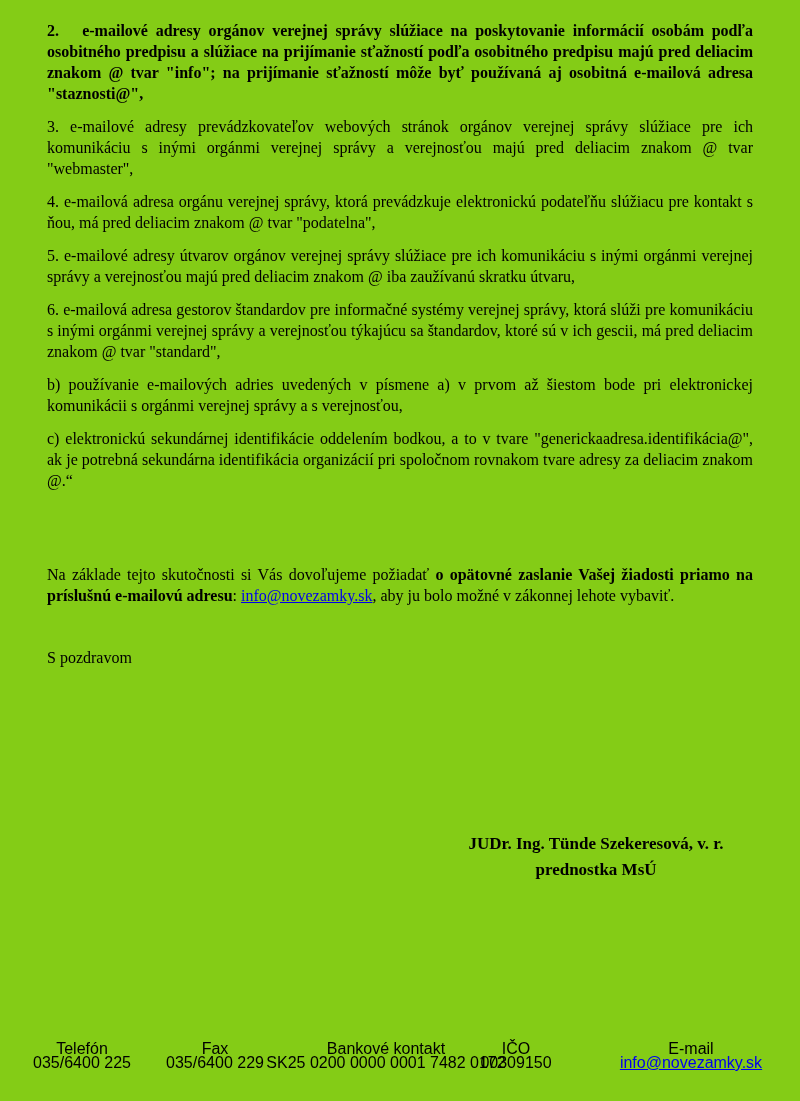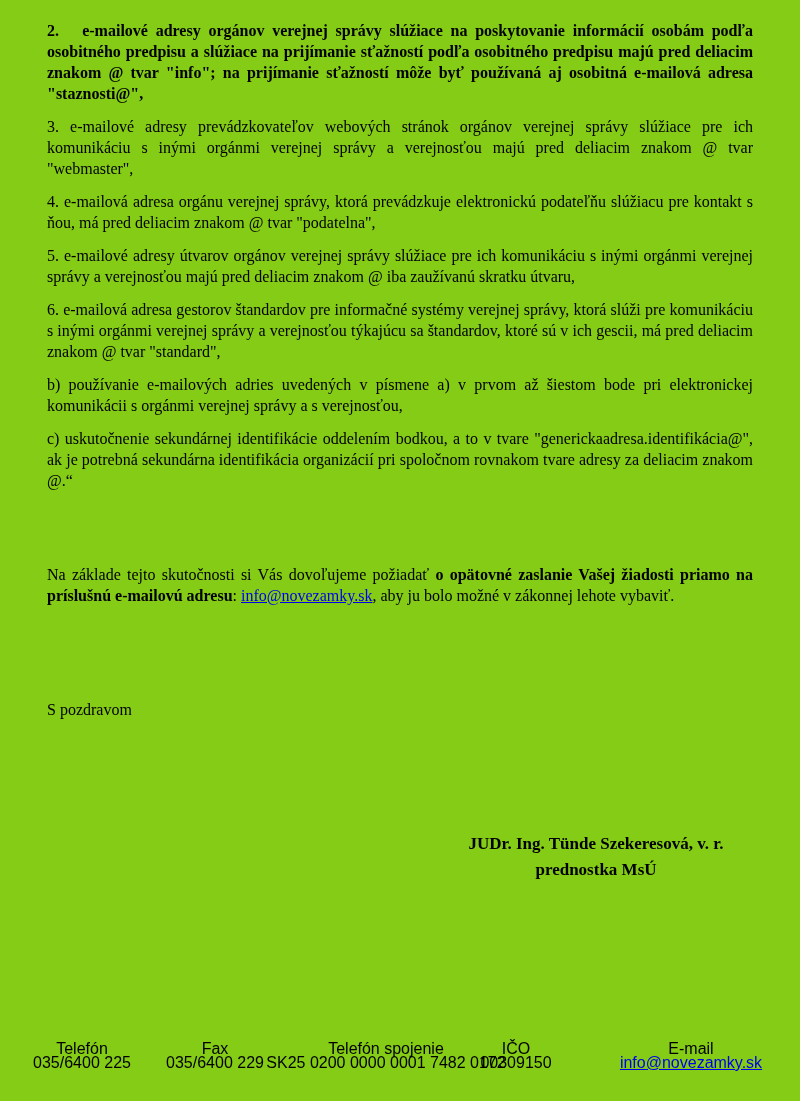--- a/index.html
+++ b/index.html
@@ -24,21 +24,21 @@
   }
   .para {
     font-size: 16px;
     line-height: 21px;
     text-align: justify;
     margin: 0 0 12px 0;
   }
   .bold { font-weight: bold; }
   .request { margin-top: 73px; }
   .closing {
-    margin-top: 93px;
+    margin-top: 41px;
     font-size: 16px;
     line-height: 21px;
   }
   .link {
     color: #0000ee;
     text-decoration: underline;
     cursor: pointer;
     margin-top: 41px;
   }
   .signature {
@@ -80,21 +80,21 @@
 
 <div class="page">
 
   <div class="content">
     <p class="para bold">2.&nbsp;&nbsp; e-mailové adresy orgánov verejnej správy slúžiace na poskytovanie informácií osobám podľa osobitného predpisu a slúžiace na prijímanie sťažností podľa osobitného predpisu majú pred deliacim znakom @ tvar "info"; na prijímanie sťažností môže byť používaná aj osobitná e-mailová adresa "staznosti@",</p>
     <p class="para">3. e-mailové adresy prevádzkovateľov webových stránok orgánov verejnej správy slúžiace pre ich komunikáciu s inými orgánmi verejnej správy a verejnosťou majú pred deliacim znakom @ tvar "webmaster",</p>
     <p class="para">4. e-mailová adresa orgánu verejnej správy, ktorá prevádzkuje elektronickú podateľňu slúžiacu pre kontakt s ňou, má pred deliacim znakom @ tvar "podatelna",</p>
     <p class="para">5. e-mailové adresy útvarov orgánov verejnej správy slúžiace pre ich komunikáciu s inými orgánmi verejnej správy a verejnosťou majú pred deliacim znakom @ iba zaužívanú skratku útvaru,</p>
     <p class="para">6. e-mailová adresa gestorov štandardov pre informačné systémy verejnej správy, ktorá slúži pre komunikáciu s inými orgánmi verejnej správy a verejnosťou týkajúcu sa štandardov, ktoré sú v ich gescii, má pred deliacim znakom @ tvar "standard",</p>
     <p class="para">b) používanie e-mailových adries uvedených v písmene a) v prvom až šiestom bode pri elektronickej komunikácii s orgánmi verejnej správy a s verejnosťou,</p>
-    <p class="para">c) uskutočnenie sekundárnej identifikácie oddelením bodkou, a to v tvare "generickaadresa.identifikácia@", ak je potrebná sekundárna identifikácia organizácií pri spoločnom rovnakom tvare adresy za deliacim znakom @.“</p>
+    <p class="para">c) elektronickú sekundárnej identifikácie oddelením bodkou, a to v tvare "generickaadresa.identifikácia@", ak je potrebná sekundárna identifikácia organizácií pri spoločnom rovnakom tvare adresy za deliacim znakom @.“</p>
 
     <p class="para request"><span>Na základe tejto skutočnosti si Vás dovoľujeme požiadať </span><span class="bold">o opätovné zaslanie Vašej žiadosti priamo na príslušnú e-mailovú adresu</span><span>: </span><a class="link" href="#">info@novezamky.sk</a><span>, aby ju bolo možné v zákonnej lehote vybaviť.</span></p>
 
     <p class="closing">S pozdravom</p>
   </div>
 
   <div class="signature">
     <div>JUDr. Ing. Tünde Szekeresová, v. r.</div>
     <div>prednostka MsÚ</div>
   </div>
@@ -102,21 +102,21 @@
   <div class="footer">
     <div class="fcol fcol-1">
       <div>Telefón</div>
       <div>035/6400 225</div>
     </div>
     <div class="fcol fcol-2">
       <div>Fax</div>
       <div>035/6400 229</div>
     </div>
     <div class="fcol fcol-3">
-      <div>Telefón spojenie</div>
+      <div>Bankové kontakt</div>
       <div>SK25 0200 0000 0001 7482 0172</div>
     </div>
     <div class="fcol fcol-4">
       <div>IČO</div>
       <div>00309150</div>
     </div>
     <div class="fcol fcol-5">
       <div>E-mail</div>
       <div><a class="link" href="#">info@novezamky.sk</a></div>
     </div>

